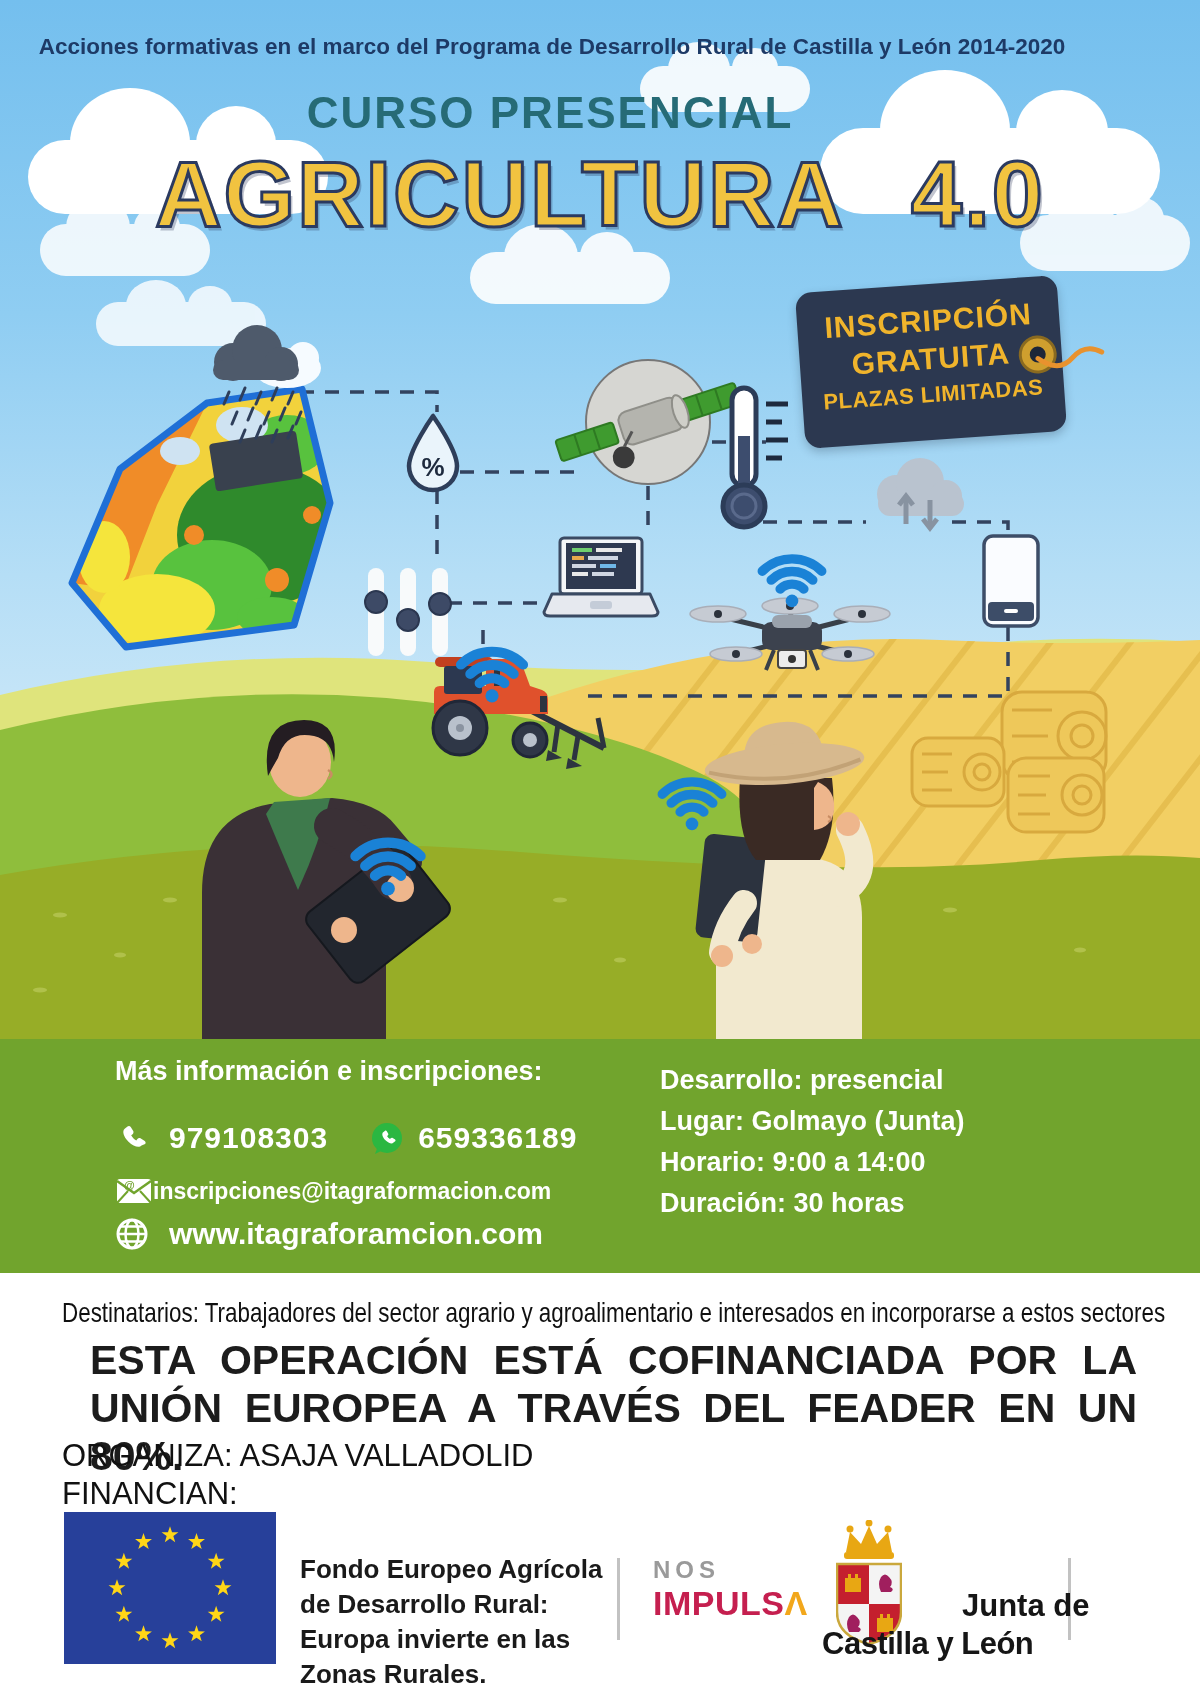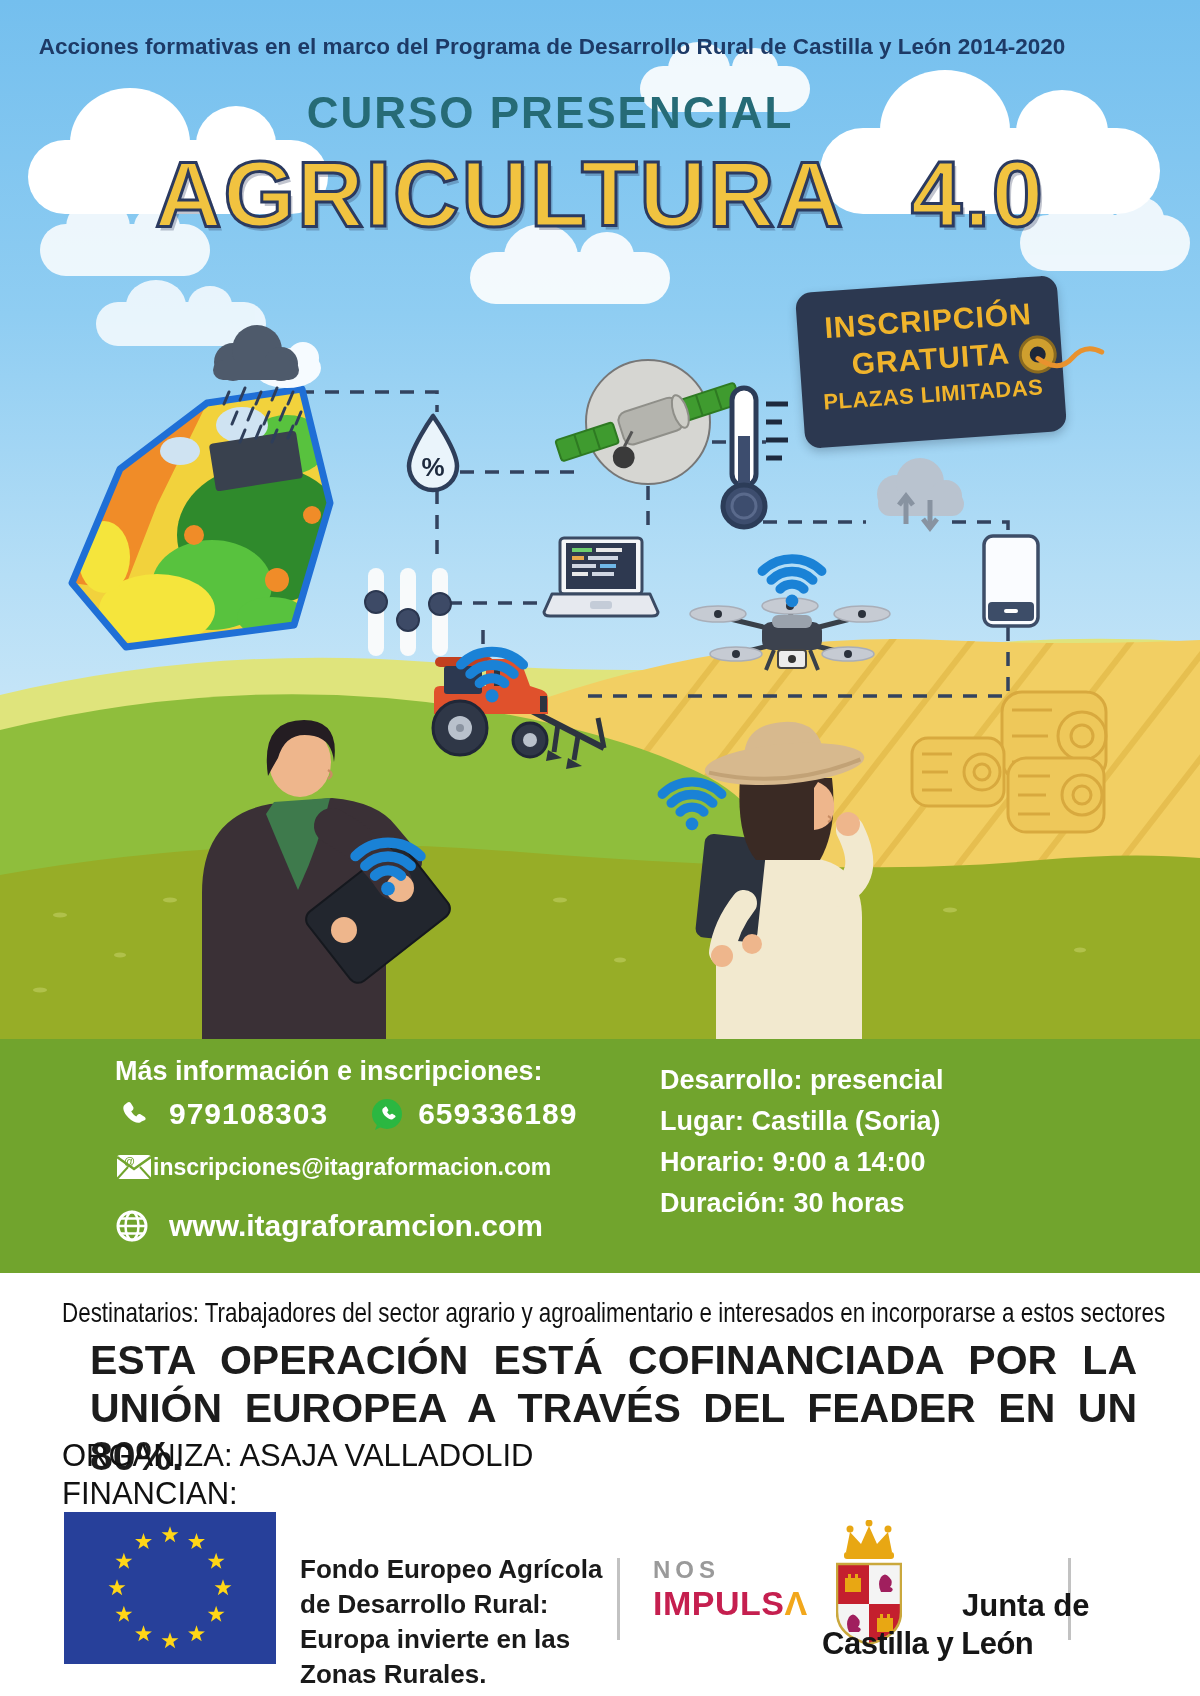--- a/index.html
+++ b/index.html
@@ -50,21 +50,21 @@
   .tag .t2{margin-top:4px;font-size:30px;font-weight:bold;letter-spacing:1px;}
   .tag .t3{margin-top:6px;font-size:22px;font-weight:bold;letter-spacing:.5px;}
   .grommet{position:absolute;right:8px;top:62px;width:16px;height:16px;border-radius:50%;
        background:#1d2638;border:8px solid #cf9f2e;box-shadow:0 0 0 3px #8a6a20;}
   .cord{position:absolute;right:-44px;top:58px;}
 
   
   .band{left:0;top:1039px;width:1200px;height:234px;background:#71a42d;}
   .contact{left:115px;top:1056px;width:500px;color:#fff;}
   .contact .heading{font-size:27px;font-weight:bold;}
-  .crow{display:flex;align-items:center;margin-top:10px;}
+  .crow{display:flex;align-items:center;margin-top:34px;}
   .crow .num{font-size:30px;font-weight:bold;letter-spacing:1px;margin-left:22px;}
   .crow .num2{font-size:30px;font-weight:bold;letter-spacing:1px;margin-left:14px;}
   .crow .mail{font-size:23px;font-weight:bold;}
   .crow .web{font-size:30px;font-weight:bold;margin-left:20px;}
   .wagap{margin-left:42px;display:flex;align-items:center;}
   .details{left:660px;top:1060px;width:500px;color:#fff;font-size:27px;font-weight:bold;line-height:41px;}
 
   
   .destinatarios{left:62px;top:1297px;font-size:28px;color:#101010;white-space:nowrap;
      transform:scaleX(.8);transform-origin:left top;}
@@ -451,33 +451,33 @@
     </div>
     <div class="crow" style="margin-top:22px;">
       <svg width="38" height="28" viewBox="0 0 38 28">
         <rect x="2" y="2" width="34" height="24" rx="3" fill="#fff"></rect>
         <path d="M2,4 L19,16 L36,4" stroke="#71a42d" stroke-width="2.5" fill="none"></path>
         <path d="M2,26 L13,14 M36,26 L25,14" stroke="#71a42d" stroke-width="2" fill="none"></path>
         <text x="9" y="12" font-size="11" font-weight="bold" fill="#71a42d">@</text>
       </svg>
       <span class="mail">inscripciones@itagraformacion.com</span>
     </div>
-    <div class="crow" style="margin-top:28px;text-align:center;">
+    <div class="crow" style="margin-top:12px;text-align:center;">
       <svg width="34" height="34" viewBox="0 0 34 34">
         <circle cx="17" cy="17" r="14" stroke="#fff" stroke-width="3" fill="none"></circle>
         <ellipse cx="17" cy="17" rx="6.5" ry="14" stroke="#fff" stroke-width="2.5" fill="none"></ellipse>
         <path d="M3.5,17 H30.5 M6,9.5 H28 M6,24.5 H28" stroke="#fff" stroke-width="2.5"></path>
       </svg>
       <span class="web">www.itagraforamcion.com</span>
     </div>
   </div>
 
   <div class="abs details">
     <div>Desarrollo: presencial</div>
-    <div>Lugar: Castilla (Soria)</div>
+    <div>Lugar: Golmayo (Junta)</div>
     <div>Horario: 9:00 a 14:00</div>
     <div>Duración: 30 horas</div>
   </div>
 
   <div class="abs destinatarios">Destinatarios: Trabajadores del sector agrario y agroalimentario e interesados en incorporarse a estos sectores</div>
   <div class="abs cofin">
     <div>ESTA OPERACIÓN ESTÁ COFINANCIADA POR LA</div>
     <div>UNIÓN EUROPEA A TRAVÉS DEL FEADER EN UN 80%.</div>
   </div>
   <div class="abs organiza">ORGANIZA: ASAJA VALLADOLID</div>

